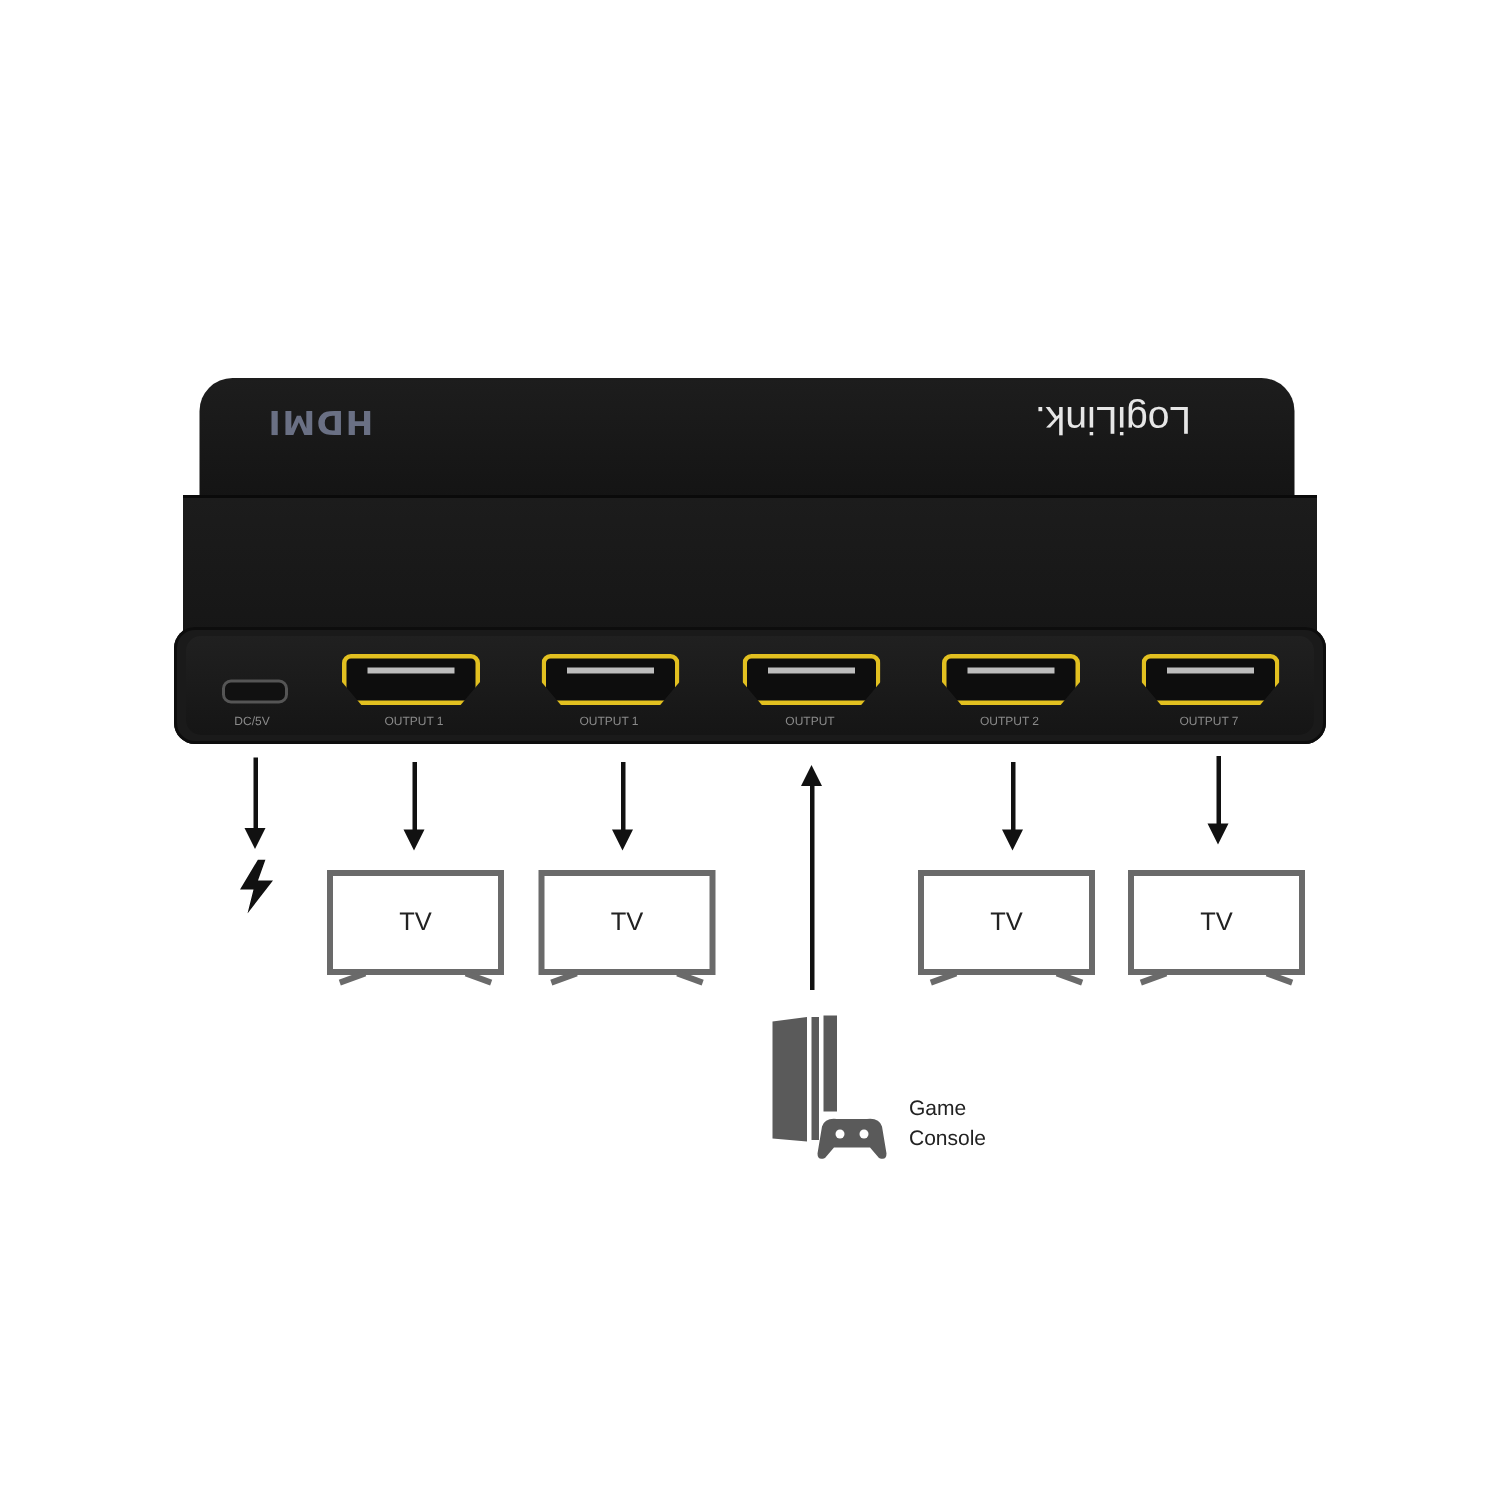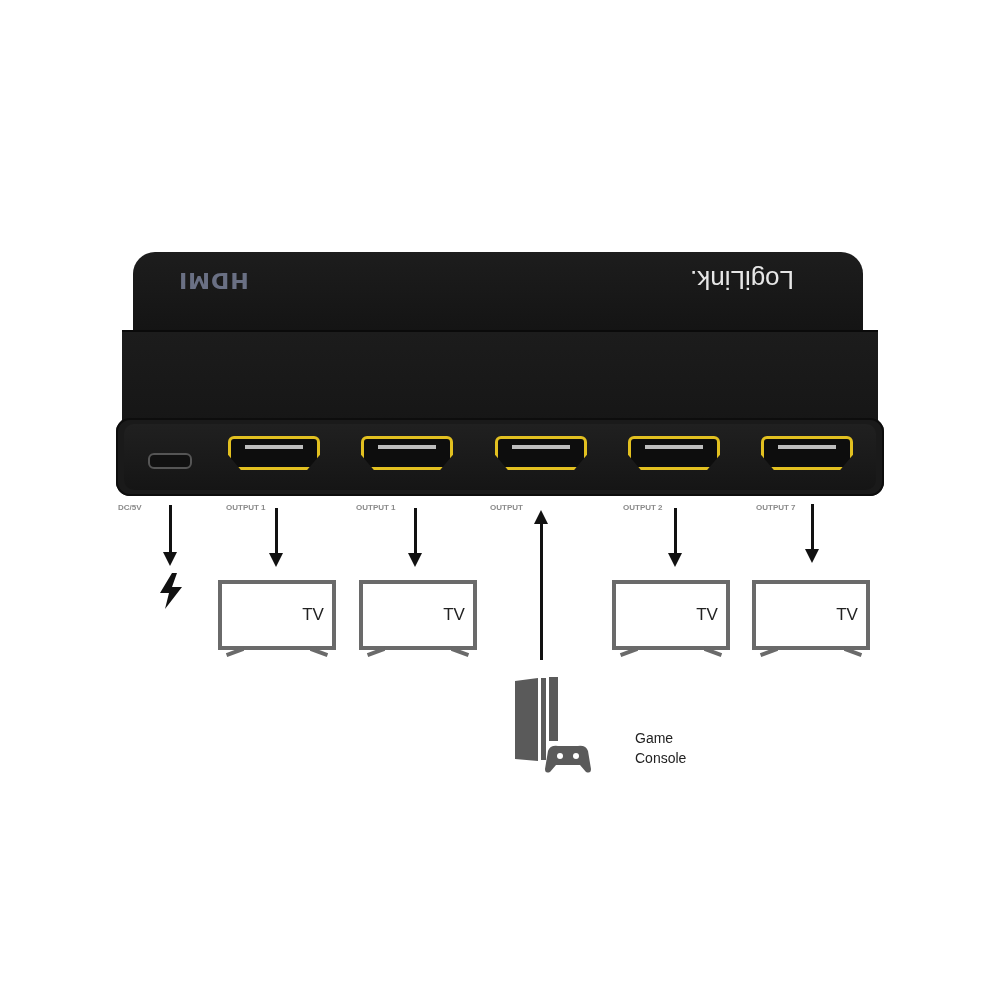--- a/index.html
+++ b/index.html
@@ -7,31 +7,31 @@
   .abs{position:absolute;}
   
   .device-top{left:133px;top:252px;width:730px;height:80px;background:linear-gradient(#1d1d1d,#141414);border-radius:22px 22px 0 0;}
   .device-body{left:122px;top:330px;width:756px;height:92px;background:linear-gradient(#1c1c1c,#161616);border-top:2px solid #0a0a0a;}
   .device-front{left:116px;top:418px;width:768px;height:78px;background:#1a1a1a;border-radius:14px;box-shadow:inset 0 0 0 2px #0d0d0d;}
   .front-inner{left:124px;top:424px;width:752px;height:66px;background:linear-gradient(#202020,#151515);border-radius:10px;}
   .brand-hdmi{left:178px;top:268px;color:#6a7084;font-weight:bold;font-size:22px;letter-spacing:1px;transform:scale(-1,-1);font-family:"DejaVu Sans",sans-serif;}
   .brand-logilink{left:690px;top:264px;color:#e6e6e6;font-size:26px;transform:scale(-1,-1);}
   .port{width:86px;height:28px;border:3px solid #e2c020;border-radius:6px 6px 4px 4px;background:#0d0d0d;clip-path:polygon(0 0,100% 0,100% 55%,86% 100%,14% 100%,0 55%);}
   .port::after{content:"";position:absolute;left:14px;right:14px;top:6px;height:4px;background:#bdbdbd;}
-  .port-label{color:#8a8a8a;font-size:8px;font-weight:bold;text-align:left;width:100px;margin-top:27px;}
+  .port-label{color:#8a8a8a;font-size:8px;font-weight:normal;text-align:center;width:100px;}
   .usb{left:148px;top:453px;width:40px;height:12px;border:2px solid #555;border-radius:6px;background:#111;}
   
   .arrow-line{width:3px;background:#111;}
   .arrow-down{width:0;height:0;border-left:7px solid transparent;border-right:7px solid transparent;border-top:14px solid #111;}
   .arrow-up{width:0;height:0;border-left:7px solid transparent;border-right:7px solid transparent;border-bottom:14px solid #111;}
   
   .tv{width:110px;height:62px;border:4px solid #6a6a6a;background:#fff;}
-  .tv-label{width:110px;text-align:center;font-size:17px;color:#222;line-height:62px;padding-left:36px;}
+  .tv-label{width:110px;text-align:center;font-size:17px;color:#222;line-height:62px;}
   .tv-leg{width:18px;height:4px;background:#6a6a6a;}
-  .game-label{left:606px;top:728px;font-size:14px;color:#222;line-height:20px;margin-left:29px;}
+  .game-label{left:606px;top:728px;font-size:14px;color:#222;line-height:20px;}
 </style>
 </head>
 <body>
 
 <div class="abs device-top"></div>
 <div class="abs brand-hdmi">HDMI</div>
 <div class="abs brand-logilink">LogiLink.</div>
 <div class="abs device-body"></div>
 <div class="abs device-front"></div>
 <div class="abs front-inner"></div>

